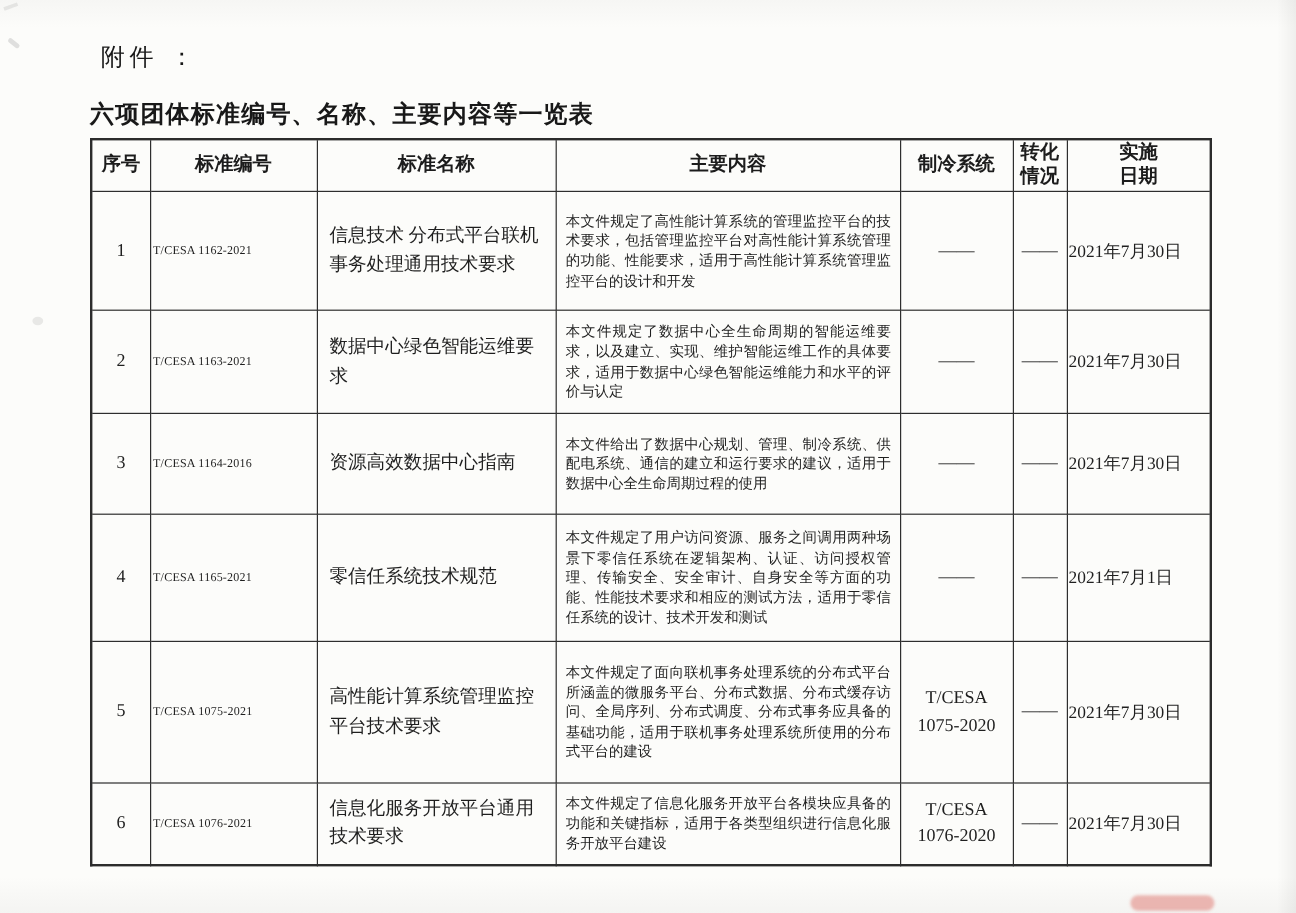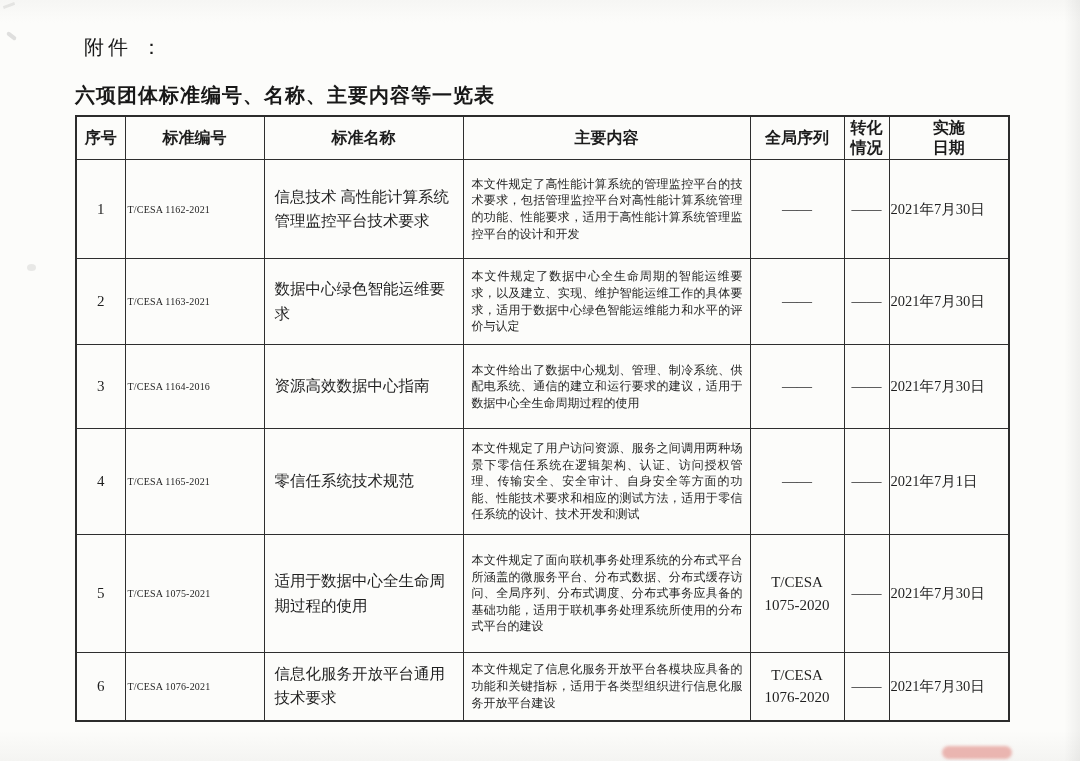--- a/index.html
+++ b/index.html
@@ -87,32 +87,32 @@
       <col style="width:94px">
       <col style="width:45px">
       <col style="width:120px">
     </colgroup>
     <thead>
       <tr class="hr">
         <th>序号</th>
         <th>标准编号</th>
         <th>标准名称</th>
         <th>主要内容</th>
-        <th>全局序列</th>
+        <th>制冷系统</th>
         <th class="ml">转化
 情况</th>
         <th class="ml">实施
 日期</th>
       </tr>
     </thead>
     <tbody>
       <tr class="r1">
         <td class="c-no">1</td>
         <td class="c-code">T/CESA 1162-2021</td>
-        <td class="c-name">信息技术 高性能计算系统管理监控平台技术要求</td>
+        <td class="c-name">信息技术 分布式平台联机事务处理通用技术要求</td>
         <td class="c-content">本文件规定了高性能计算系统的管理监控平台的技术要求，包括管理监控平台对高性能计算系统管理的功能、性能要求，适用于高性能计算系统管理监控平台的设计和开发</td>
         <td class="c-rep ml">——</td>
         <td class="c-conv">——</td>
         <td class="c-date">2021年7月30日</td>
       </tr>
       <tr class="r2">
         <td class="c-no">2</td>
         <td class="c-code">T/CESA 1163-2021</td>
         <td class="c-name">数据中心绿色智能运维要求</td>
         <td class="c-content">本文件规定了数据中心全生命周期的智能运维要求，以及建立、实现、维护智能运维工作的具体要求，适用于数据中心绿色智能运维能力和水平的评价与认定</td>
@@ -134,21 +134,21 @@
         <td class="c-code">T/CESA 1165-2021</td>
         <td class="c-name">零信任系统技术规范</td>
         <td class="c-content">本文件规定了用户访问资源、服务之间调用两种场景下零信任系统在逻辑架构、认证、访问授权管理、传输安全、安全审计、自身安全等方面的功能、性能技术要求和相应的测试方法，适用于零信任系统的设计、技术开发和测试</td>
         <td class="c-rep ml">——</td>
         <td class="c-conv">——</td>
         <td class="c-date">2021年7月1日</td>
       </tr>
       <tr class="r5">
         <td class="c-no">5</td>
         <td class="c-code">T/CESA 1075-2021</td>
-        <td class="c-name">适用于数据中心全生命周期过程的使用</td>
+        <td class="c-name">高性能计算系统管理监控平台技术要求</td>
         <td class="c-content">本文件规定了面向联机事务处理系统的分布式平台所涵盖的微服务平台、分布式数据、分布式缓存访问、全局序列、分布式调度、分布式事务应具备的基础功能，适用于联机事务处理系统所使用的分布式平台的建设</td>
         <td class="c-rep ml">T/CESA
 1075-2020</td>
         <td class="c-conv">——</td>
         <td class="c-date">2021年7月30日</td>
       </tr>
       <tr class="r6">
         <td class="c-no">6</td>
         <td class="c-code">T/CESA 1076-2021</td>
         <td class="c-name">信息化服务开放平台通用技术要求</td>

